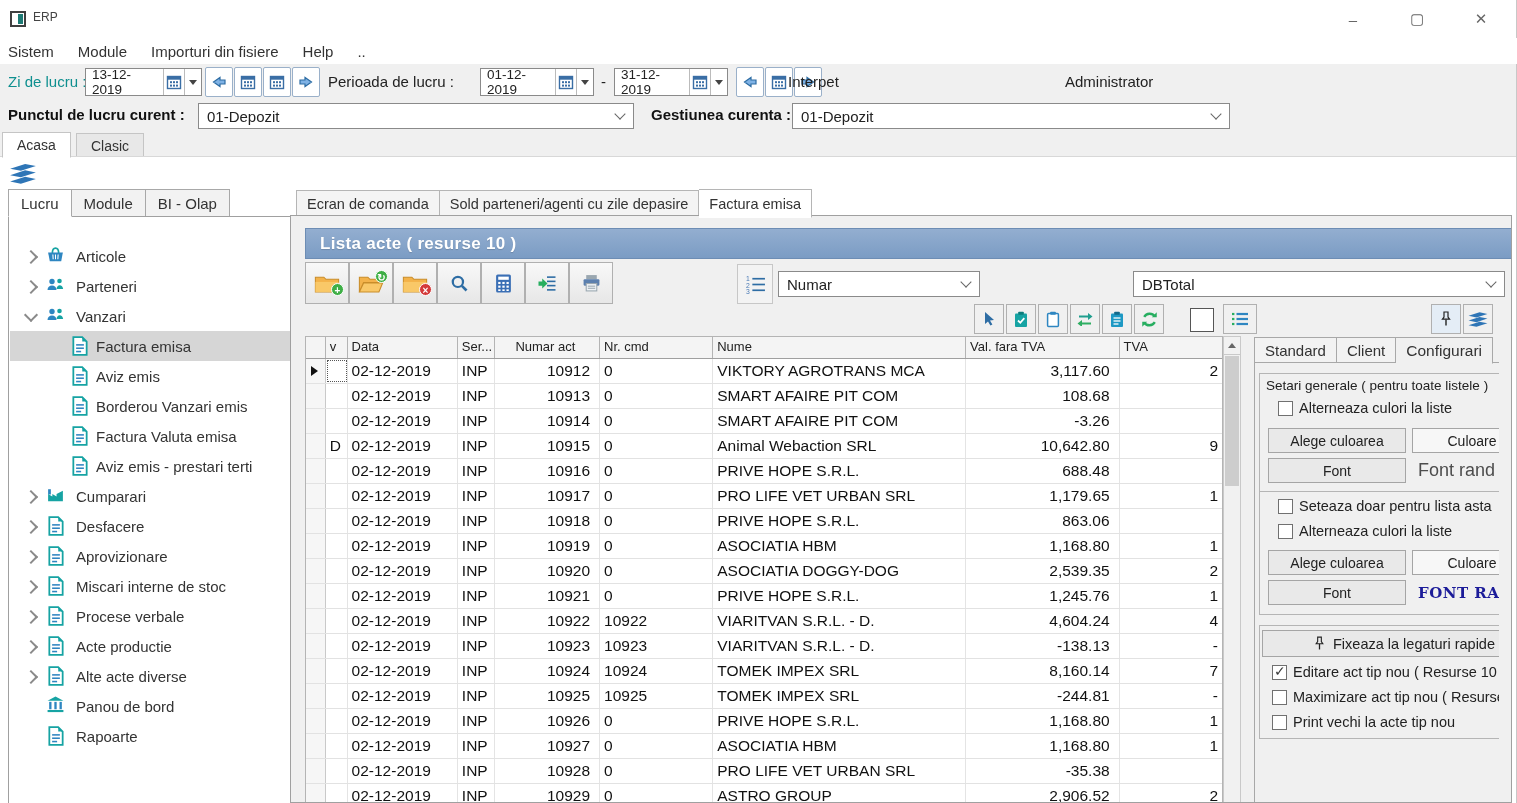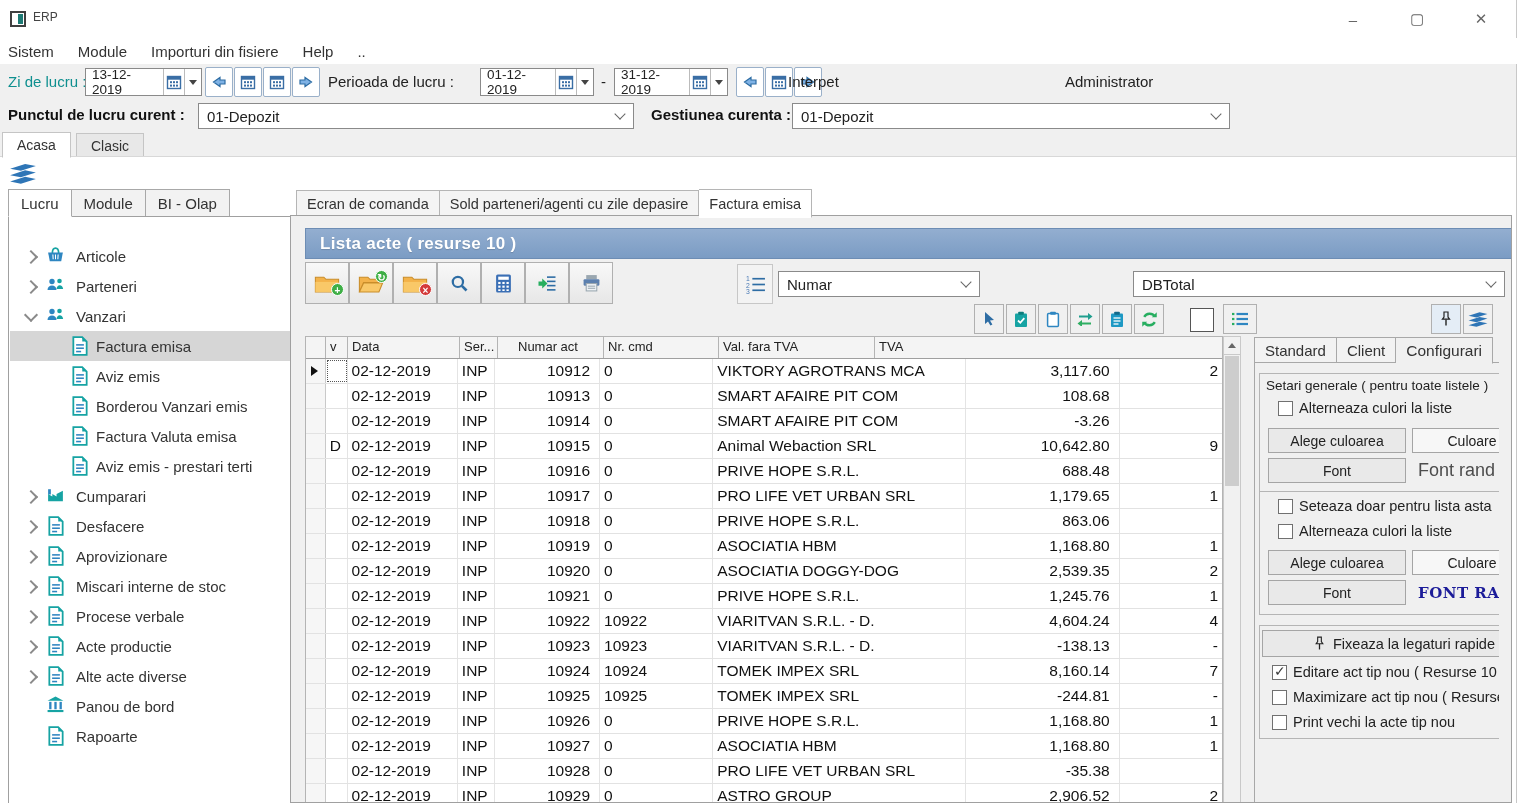--- a/index.html
+++ b/index.html
@@ -752,20 +752,21 @@
       </div>
 
       <div class="grid">
         <div class="ghead" id="grid-head">
             <div class="gh c-sel"></div>
             <div class="gh c-v">v</div>
             <div class="gh c-data">Data</div>
             <div class="gh c-ser">Ser...</div>
             <div class="gh c-num">Numar act</div>
             <div class="gh c-cmd">Nr. cmd</div>
+            <div class="gh c-nume">Nume</div>
             <div class="gh c-val">Val. fara TVA</div>
             <div class="gh c-tva">TVA</div>
           </div>
         <div id="grid-body">
             <div class="trow">
               <div class="td c-sel">
                 <i class="rowptr"></i>
               </div>
               <div class="td c-v focus-cell"></div>
               <div class="td c-data">02-12-2019</div>

